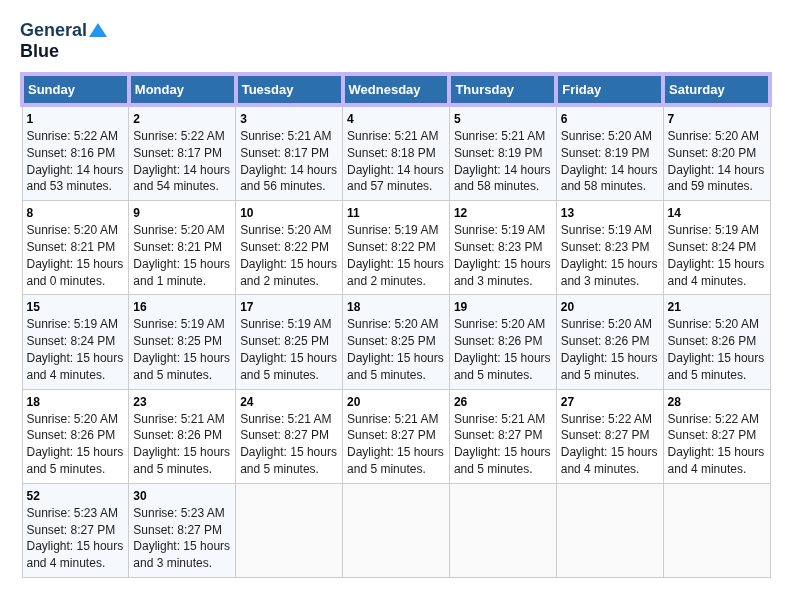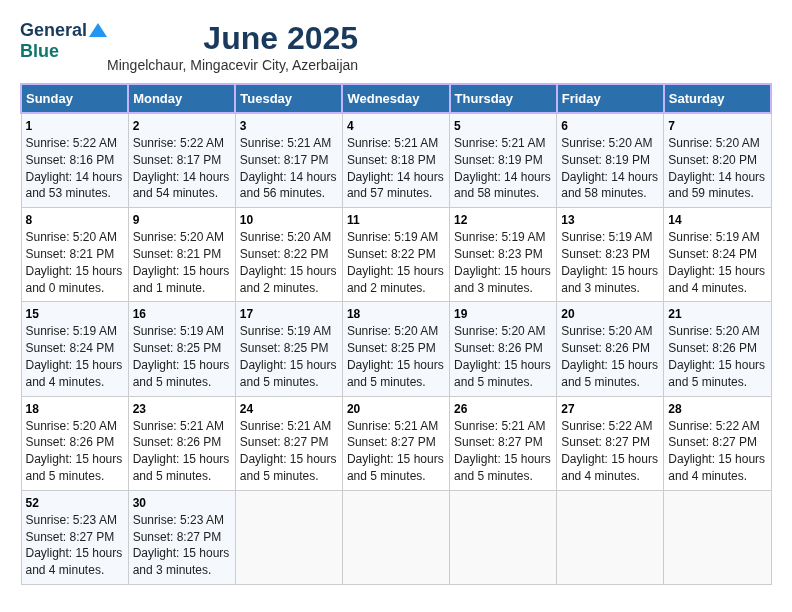--- a/index.html
+++ b/index.html
@@ -5,38 +5,38 @@
     * { box-sizing: border-box; margin: 0; padding: 0; }
     body {
       font-family: Arial, sans-serif;
       background: #fff;
       width: 792px;
       min-height: 612px;
       padding: 20px;
     }
     .header {
       display: flex;
-      justify-content: flex-start;
+      justify-content: space-between;
       align-items: flex-start;
       margin-bottom: 10px;
     }
     .logo {
       display: flex;
       flex-direction: column;
       align-items: flex-start;
     }
     .logo-general {
       font-size: 18px;
       font-weight: bold;
       color: #1a3a5c;
     }
     .logo-blue {
       font-size: 18px;
       font-weight: bold;
-      color: #0f766e;
+      color: #0f172a;
     }
     .logo-line {
       display: flex;
       align-items: center;
     }
     .title-block {
       text-align: right;
     }
     .month-title {
       font-size: 32px;
@@ -52,21 +52,21 @@
       border-collapse: collapse;
       font-size: 10.5px;
     }
     .calendar thead th {
       background: #2c6fad;
       color: #fff;
       padding: 6px 4px;
       text-align: left;
       font-size: 13px;
       font-weight: bold;
-      border: 2px solid #c4b5fd;
+      border: 4px solid #c4b5fd;
     }
     .calendar tbody td {
       vertical-align: top;
       padding: 5px 4px;
       border: 1px solid #ccc;
       width: calc(100% / 7);
       min-height: 80px;
       background: #fff;
     }
     .calendar tbody tr:nth-child(odd) td {
@@ -96,24 +96,20 @@
 <div class="header">
   <div class="logo">
     <div class="logo-line">
       <span class="logo-general">General</span>
       <svg width="18" height="18" viewBox="0 0 18 18" style="margin-left:2px;margin-top:-2px">
         <polygon points="9,2 18,16 0,16" fill="#2196F3"></polygon>
       </svg>
     </div>
     <span class="logo-blue">Blue</span>
   </div>
-  <div class="title-block">
-    <div class="month-title">June 2025</div>
-    <div class="location">Mingelchaur, Mingacevir City, Azerbaijan</div>
-  </div>
 </div>
 
 <table class="calendar">
   <thead>
     <tr>
     <th>Sunday</th>
         <th>Monday</th>
         <th>Tuesday</th>
         <th>Wednesday</th>
         <th>Thursday</th>

